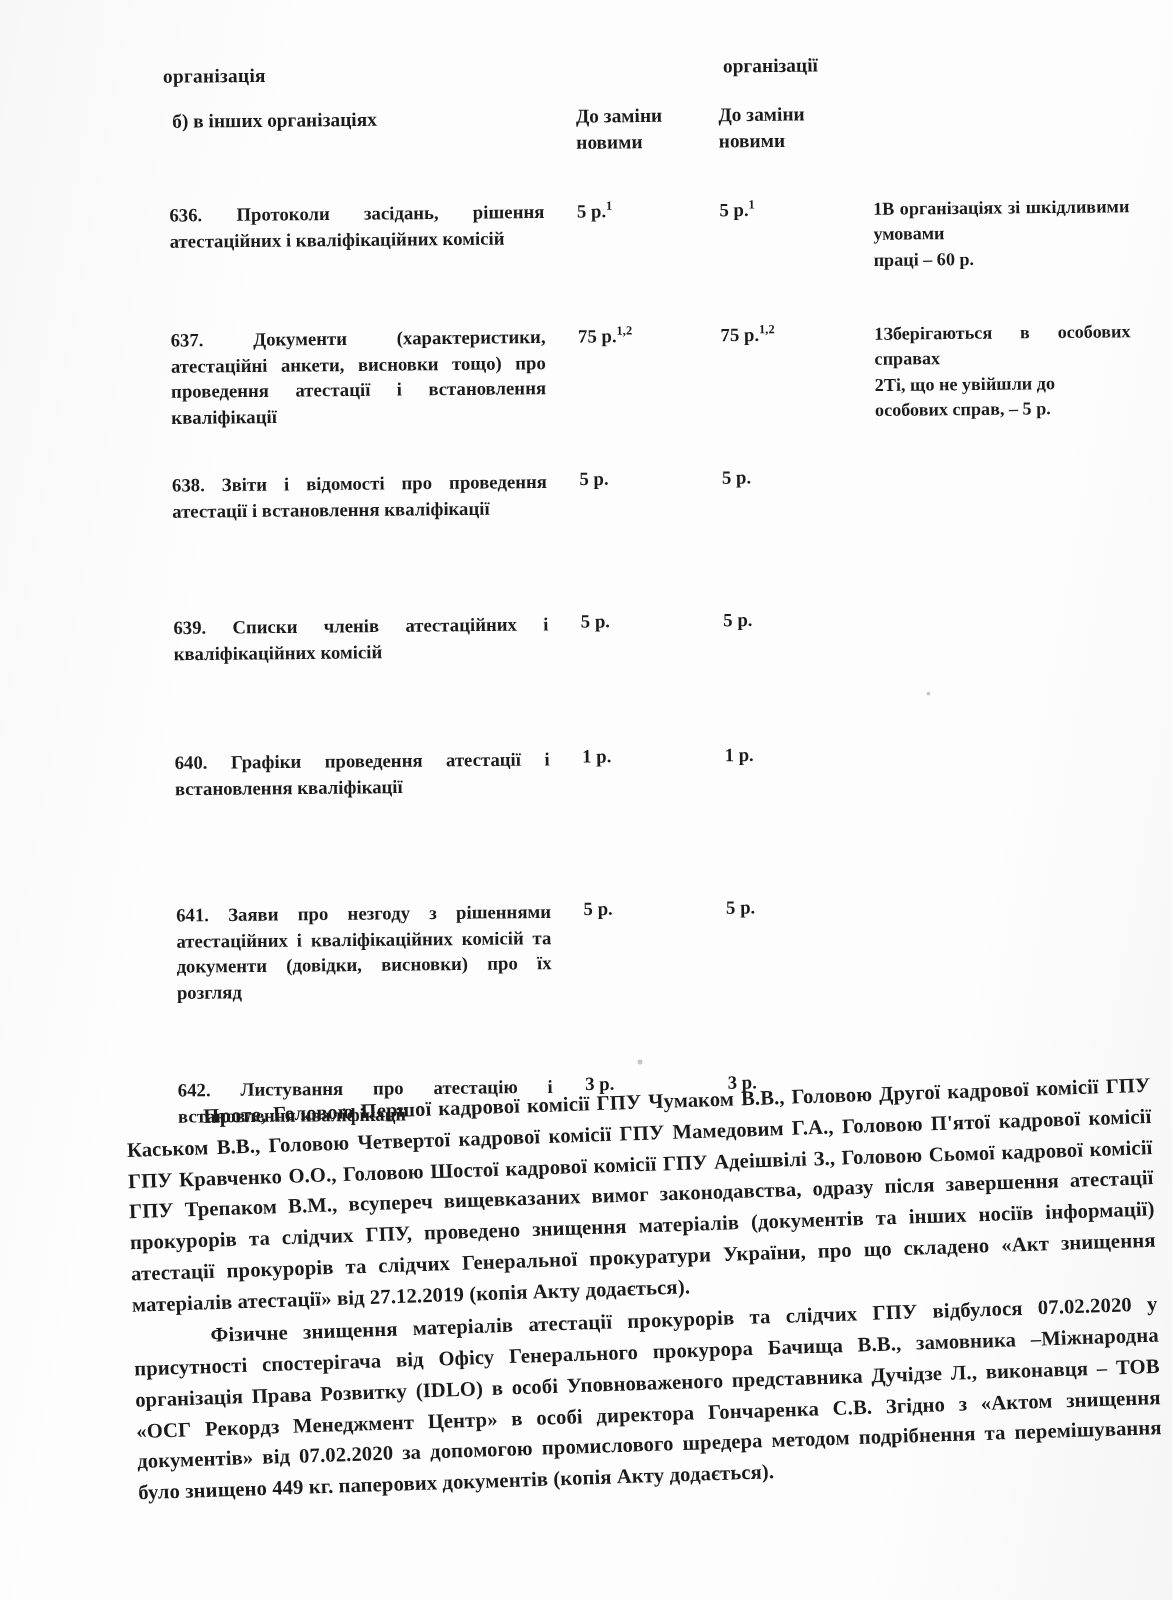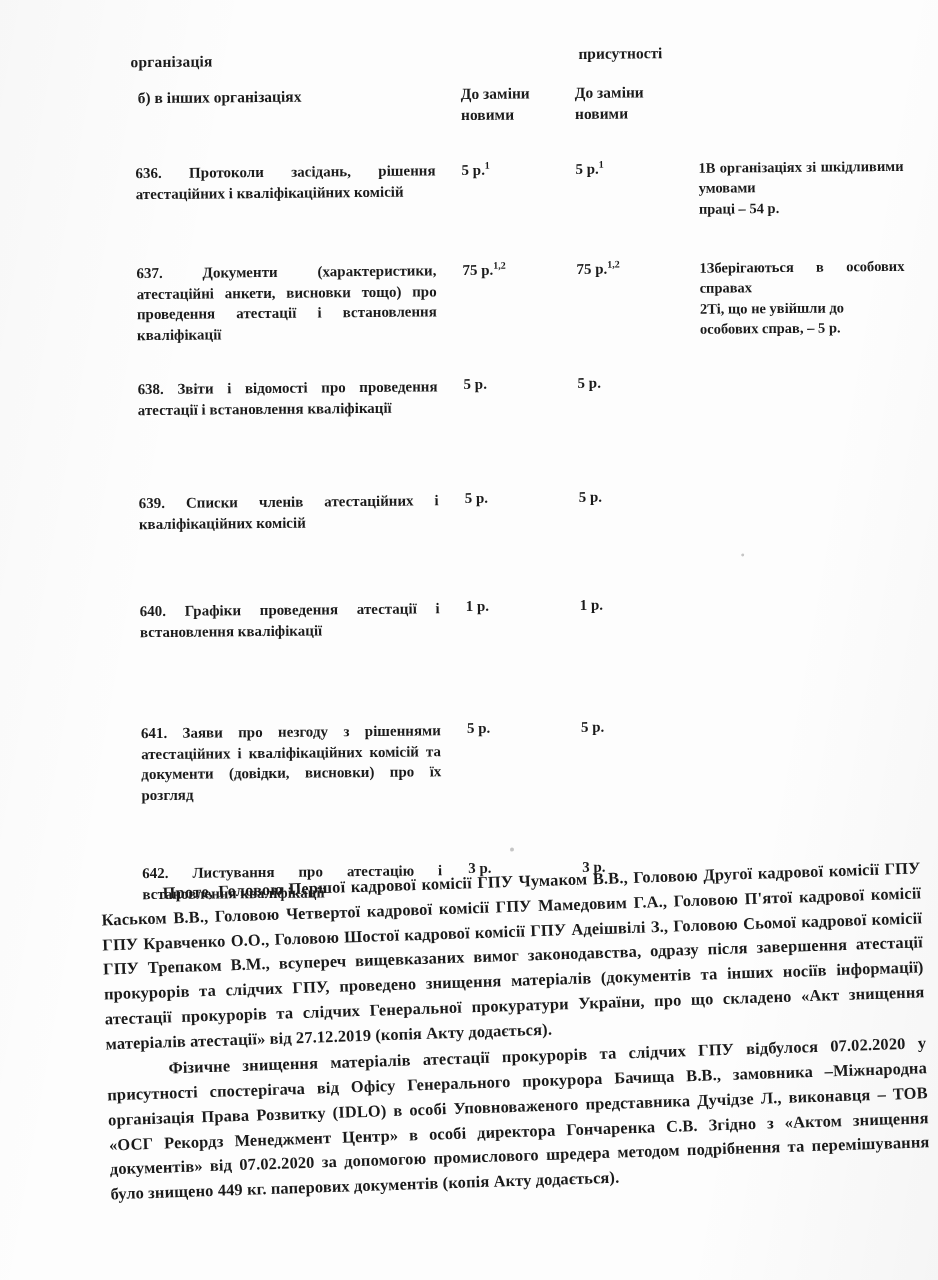--- a/index.html
+++ b/index.html
@@ -173,42 +173,42 @@
 </head>
 <body>
 
 <div class="page">
   <div class="sheet">
 
     <div class="table-area">
 
       <div class="hdr-row">
         <div class="hdr-left">організація</div>
-        <div class="hdr-right">присутності</div>
+        <div class="hdr-right">організації</div>
       </div>
 
       <div class="subhdr">
         <div class="subhdr-left">б) в інших організаціях</div>
         <div class="subhdr-c1">До   замiни новими</div>
         <div class="subhdr-c2">До   замiни новими</div>
       </div>
 
       <div class="rows">
 
         <div class="row" style="height:82px">
           <div class="cell-desc last-left" style="top:0">636.      Протоколи      засідань, рішення     атестаційних      і кваліфікаційних комісій</div>
           <div class="cell-t1" style="top:0">
             <span>5 р.</span><sup>1</sup>
           </div>
           <div class="cell-t2" style="top:0">
             <span>5 р.</span><sup>1</sup>
           </div>
           <div class="cell-note" style="top:0">
             <span class="just">1В      організаціях      зі шкідливими      умовами</span>
-            <span>праці – 54 р.</span>
+            <span>праці – 60 р.</span>
           </div>
         </div>
 
         <div class="row" style="height:98px">
           <div class="cell-desc last-left" style="top:0">637. Документи (характеристики, атестаційні    анкети,    висновки тощо) про проведення атестації і встановлення кваліфікації</div>
           <div class="cell-t1" style="top:0">
             <span>75 р.</span><sup>1,2</sup>
           </div>
           <div class="cell-t2" style="top:0">
             <span>75 р.</span><sup>1,2</sup>

